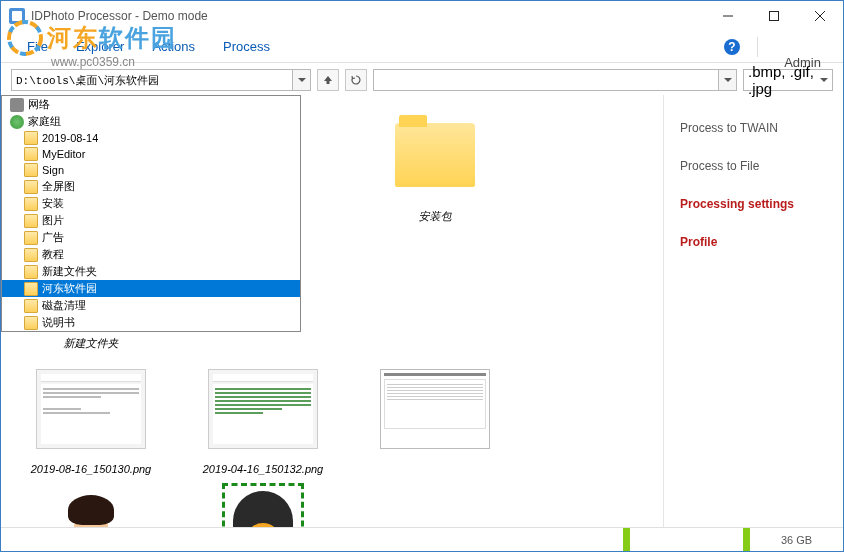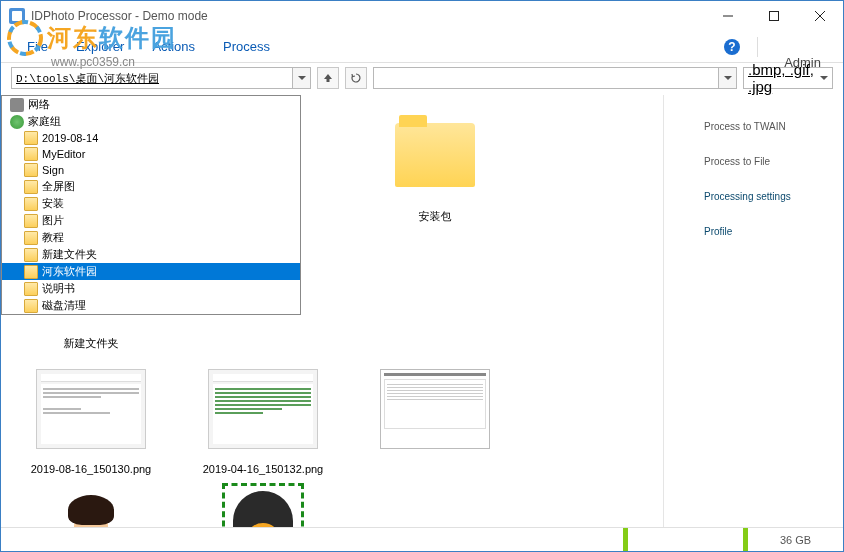--- a/index.html
+++ b/index.html
@@ -19,52 +19,52 @@
 .watermark-text .c2 { color: #4aa3df; }
 .watermark-url { font-size: 12px; color: #888; margin-left: 48px; margin-top: -2px; }
 
 .menubar { height: 32px; display: flex; align-items: center; padding: 0 12px; border-bottom: 1px solid #e0e0e0; }
 .menu-item { padding: 4px 14px; font-size: 13px; color: #0a5bb5; }
 .menu-right { margin-left: auto; display: flex; align-items: center; gap: 16px; }
 .help-icon { width: 18px; height: 18px; }
 .menu-sep { width: 1px; height: 20px; background: #ddd; }
 .admin { font-size: 13px; color: #444; padding: 0 10px; margin-top: 32px; }
 
-.toolbar { height: 32px; display: flex; align-items: flex-start; padding: 4px 10px; gap: 6px; text-decoration: underline; }
+.toolbar { height: 32px; display: flex; align-items: flex-end; padding: 4px 10px; gap: 6px; }
 .path-combo { display: flex; align-items: center; border: 1px solid #b8b8b8; height: 22px; background: #fff; width: 300px; }
 .path-combo input { flex: 1; border: none; outline: none; font-size: 11px; font-family: "Courier New", monospace; padding: 0 4px; }
 .path-combo .dd-btn { width: 18px; height: 20px; border-left: 1px solid #b8b8b8; display: flex; align-items: center; justify-content: center; background: #f5f5f5; }
 .tb-btn { width: 22px; height: 22px; border: 1px solid #c8c8c8; background: #f7f7f7; display: flex; align-items: center; justify-content: center; }
 .tb-btn svg { width: 12px; height: 12px; }
 .spacer-input { flex: 1; height: 22px; border: 1px solid #b8b8b8; display: flex; }
 .spacer-input .field { flex: 1; }
 .spacer-input .dd-btn { width: 18px; border-left: 1px solid #b8b8b8; display: flex; align-items: center; justify-content: center; background: #f5f5f5; }
 .filter-combo { width: 90px; height: 22px; border: 1px solid #b8b8b8; display: flex; align-items: center; font-size: 15px; padding: 0 4px; }
 .filter-combo .dd-btn { margin-left: auto; }
 
 .main-area { display: flex; height: calc(100% - 30px - 32px - 32px - 24px); }
 .file-pane { flex: 1; position: relative; padding: 10px 8px; overflow: hidden; }
 .side-panel { width: 180px; border-left: 1px solid #e5e5e5; padding: 14px 12px; }
-.side-item { font-size: 10px; color: #555; padding: 12px 4px; margin-left: 24px; }
-.side-item.bold { font-weight: normal; color: #0c4a6e; }
+.side-item { font-size: 12px; color: #555; padding: 12px 4px; }
+.side-item.bold { font-weight: bold; color: #b91c1c; }
 
 .dropdown-list { position: absolute; top: 0; left: 0; width: 300px; background: #fff; border: 1px solid #888; z-index: 20; font-size: 11px; font-family: "SimSun", monospace; max-height: 310px; overflow-y: auto; }
 .dd-item { display: flex; align-items: center; padding: 1px 4px; gap: 4px; white-space: nowrap; }
 .dd-item.selected { background: #0078d7; color: #fff; }
 .dd-item .ind { display: inline-block; }
 .dd-icon { width: 14px; height: 14px; flex-shrink: 0; }
 .folder-ico { background: linear-gradient(#ffe9a8, #fccf5b); border: 1px solid #d8a93a; border-radius: 1px; }
 .home-ico { background: radial-gradient(#6fc36f, #3a9a3a); border-radius: 50%; }
 .net-ico { background: #888; border-radius: 2px; }
 .cloud-ico { background: #0a5bb5; border-radius: 3px; }
 
 .thumbs-grid { position: absolute; top: 0; left: 0; right: 0; padding: 10px; display: flex; flex-wrap: wrap; gap: 8px 12px; align-content: flex-start; }
 .thumb { width: 160px; display: flex; flex-direction: column; align-items: center; font-size: 11px; font-family: "SimSun", monospace; }
 .thumb-img { width: 130px; height: 100px; display: flex; align-items: center; justify-content: center; margin-bottom: 4px; }
-.thumb-label { text-align: center; }
+.thumb-label { text-align: center; font-style: italic; }
 
 .folder-big { width: 80px; height: 64px; background: linear-gradient(#ffe69a, #ffd454); border-radius: 4px 4px 2px 2px; position: relative; }
 .folder-big::before { content: ''; position: absolute; top: -8px; left: 4px; width: 28px; height: 12px; background: #ffd454; border-radius: 2px 2px 0 0; }
 
 .screenshot-thumb { width: 110px; height: 80px; background: #f4f4f4; border: 1px solid #ccc; padding: 4px; font-size: 4px; overflow: hidden; }
 .screenshot-thumb .bar { height: 8px; background: #fff; border-bottom: 1px solid #ddd; margin-bottom: 2px; }
 .screenshot-thumb .body { height: 60px; background: #fff; padding: 2px; }
 .screenshot-thumb .line { height: 2px; background: #bbb; margin: 2px 0; }
 .screenshot-thumb.green .line { background: #5a9e5a; }
 
@@ -82,21 +82,21 @@
 .setup-thumb .right { flex: 1; padding: 3px; }
 .setup-thumb .right .h { height: 3px; background: #888; margin-bottom: 4px; }
 .setup-thumb .right .t { height: 1px; background: #ccc; margin: 2px 0; }
 
 .license-thumb { width: 110px; height: 80px; background: #fff; border: 1px solid #bbb; padding: 3px; }
 .license-thumb .h { height: 3px; background: #888; margin-bottom: 3px; }
 .license-thumb .box { height: 50px; border: 1px solid #ddd; padding: 2px; }
 .license-thumb .t { height: 1px; background: #ccc; margin: 2px 0; }
 
 .statusbar { height: 24px; border-top: 1px solid #e0e0e0; display: flex; align-items: center; }
-.statusbar .cell { padding: 0 12px; font-size: 11px; color: #555; border-left: 5px solid #84cc16; height: 100%; display: flex; align-items: center; }
+.statusbar .cell { padding: 0 12px; font-size: 11px; color: #555; border-left: 7px solid #84cc16; height: 100%; display: flex; align-items: center; }
 .statusbar .flex { flex: 1; }
 
 .chevron-down { width: 0; height: 0; border-left: 4px solid transparent; border-right: 4px solid transparent; border-top: 4px solid #555; }
 </style>
 </head>
 <body>
 
 <div class="titlebar">
   <span class="titlebar-icon">
     <svg viewBox="0 0 16 16">
@@ -328,41 +328,46 @@
           <span>安装</span>
         </div>
         <div class="dd-item">
           <span class="ind" style="width: 14px;"></span>
           <span class="dd-icon folder-ico"></span>
           <span>图片</span>
         </div>
         <div class="dd-item">
           <span class="ind" style="width: 14px;"></span>
           <span class="dd-icon folder-ico"></span>
+          <span>广告</span>
+        </div>
+        <div class="dd-item">
+          <span class="ind" style="width: 14px;"></span>
+          <span class="dd-icon folder-ico"></span>
           <span>教程</span>
         </div>
         <div class="dd-item">
           <span class="ind" style="width: 14px;"></span>
           <span class="dd-icon folder-ico"></span>
           <span>新建文件夹</span>
         </div>
         <div class="dd-item selected">
           <span class="ind" style="width: 14px;"></span>
           <span class="dd-icon folder-ico"></span>
           <span>河东软件园</span>
         </div>
         <div class="dd-item">
           <span class="ind" style="width: 14px;"></span>
           <span class="dd-icon folder-ico"></span>
+          <span>磁盘清理</span>
+        </div>
+        <div class="dd-item">
+          <span class="ind" style="width: 14px;"></span>
+          <span class="dd-icon folder-ico"></span>
           <span>说明书</span>
-        </div>
-        <div class="dd-item">
-          <span class="ind" style="width: 14px;"></span>
-          <span class="dd-icon folder-ico"></span>
-          <span>磁盘清理</span>
         </div>
       </div>
 
   </div>
 
   <div class="side-panel">
     <div class="side-item">Process to TWAIN</div>
     <div class="side-item">Process to File</div>
     <div class="side-item bold">Processing settings</div>
     <div class="side-item bold">Profile</div>

